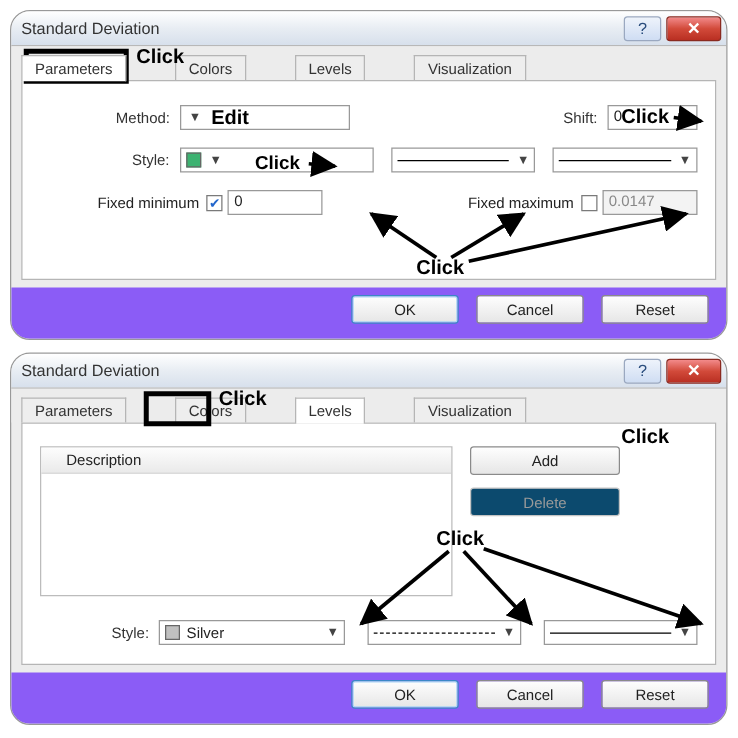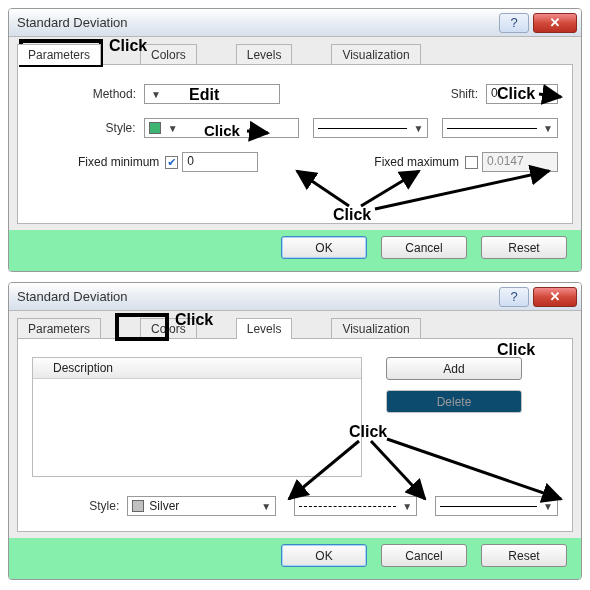--- a/index.html
+++ b/index.html
@@ -8,21 +8,21 @@
     padding: 8px;
     font-family: "Segoe UI", Tahoma, sans-serif;
     font-size: 12px;
     background: #fff;
     color: #222;
     width: 590px;
     position: relative;
   }
   .dialog {
     border: 1px solid #999;
-    border-radius: 4px;
+    border-radius: 16px;
     overflow: hidden;
     margin-bottom: 10px;
     background: #ececec;
     position: relative;
   }
   .titlebar {
     height: 28px;
     background: linear-gradient(to bottom, #ffffff 0%, #e8edf3 50%, #d7e0ec 100%);
     border-bottom: 1px solid #b8b8b8;
     display: flex;
@@ -155,21 +155,21 @@
     font-size: 11px;
     color: #2266cc;
     margin-right: 4px;
     cursor: pointer;
   }
   .btnrow {
     display: flex;
     justify-content: flex-end;
     gap: 14px;
     padding: 6px 14px 12px 14px;
-    background: #86efac;
+    background: #8b5cf6;
   }
   .btn {
     min-width: 86px;
     height: 23px;
     border: 1px solid #8a8a8a;
     border-radius: 3px;
     background: linear-gradient(#fefefe, #e6e6e6);
     font-size: 12px;
     color: #222;
     cursor: pointer;
@@ -196,21 +196,21 @@
     border-bottom: 1px solid #cfcfcf;
     font-size: 12px;
   }
   .levels-head .col {
     padding: 3px 8px;
     border-right: 1px solid #dcdcdc;
   }
   .levels-head .col.level { width: 80px; }
   .levels-head .col.desc { flex: 1; border-right: none; margin-left: 12px; }
   .side-btns { display:flex; flex-direction:column; gap:10px; flex:1; }
-  .side-btns .btn { width: 136px; margin-left: 10px; }
+  .side-btns .btn { width: 120px; }
   
   .annot {
     position: absolute;
     font-family: Arial, sans-serif;
     font-weight: bold;
     color: #000;
     pointer-events: none;
   }
   .boxmark {
     position: absolute;
@@ -285,21 +285,21 @@
   </div>
 
   <div class="btnrow">
     <div class="btn primary">OK</div>
     <div class="btn">Cancel</div>
     <div class="btn">Reset</div>
   </div>
 
   <div class="boxmark" style="left:10px; top:30px; width:84px; height:28px;"></div>
   <span class="annot" style="left:100px; top:28px; font-size:16px">Click</span>
-  <span class="annot" style="left:180px; top:77px; font-size:16px">Edit</span>
+  <span class="annot" style="left:160px; top:77px; font-size:16px">Edit</span>
   <span class="annot" style="left:488px; top:76px; font-size:16px">Click</span>
   <span class="annot" style="left:195px; top:113px; font-size:15px">Click</span>
   <span class="annot" style="left:324px; top:197px; font-size:16px">Click</span>
 
   <svg class="overlay" width="575" height="270">
     <defs>
       <marker id="ah1" viewBox="0 0 10 10" refX="9" refY="5" markerWidth="7" markerHeight="7" orient="auto-start-reverse">
         <path d="M 0 0 L 10 5 L 0 10 z" fill="#000"></path>
       </marker>
     </defs>

